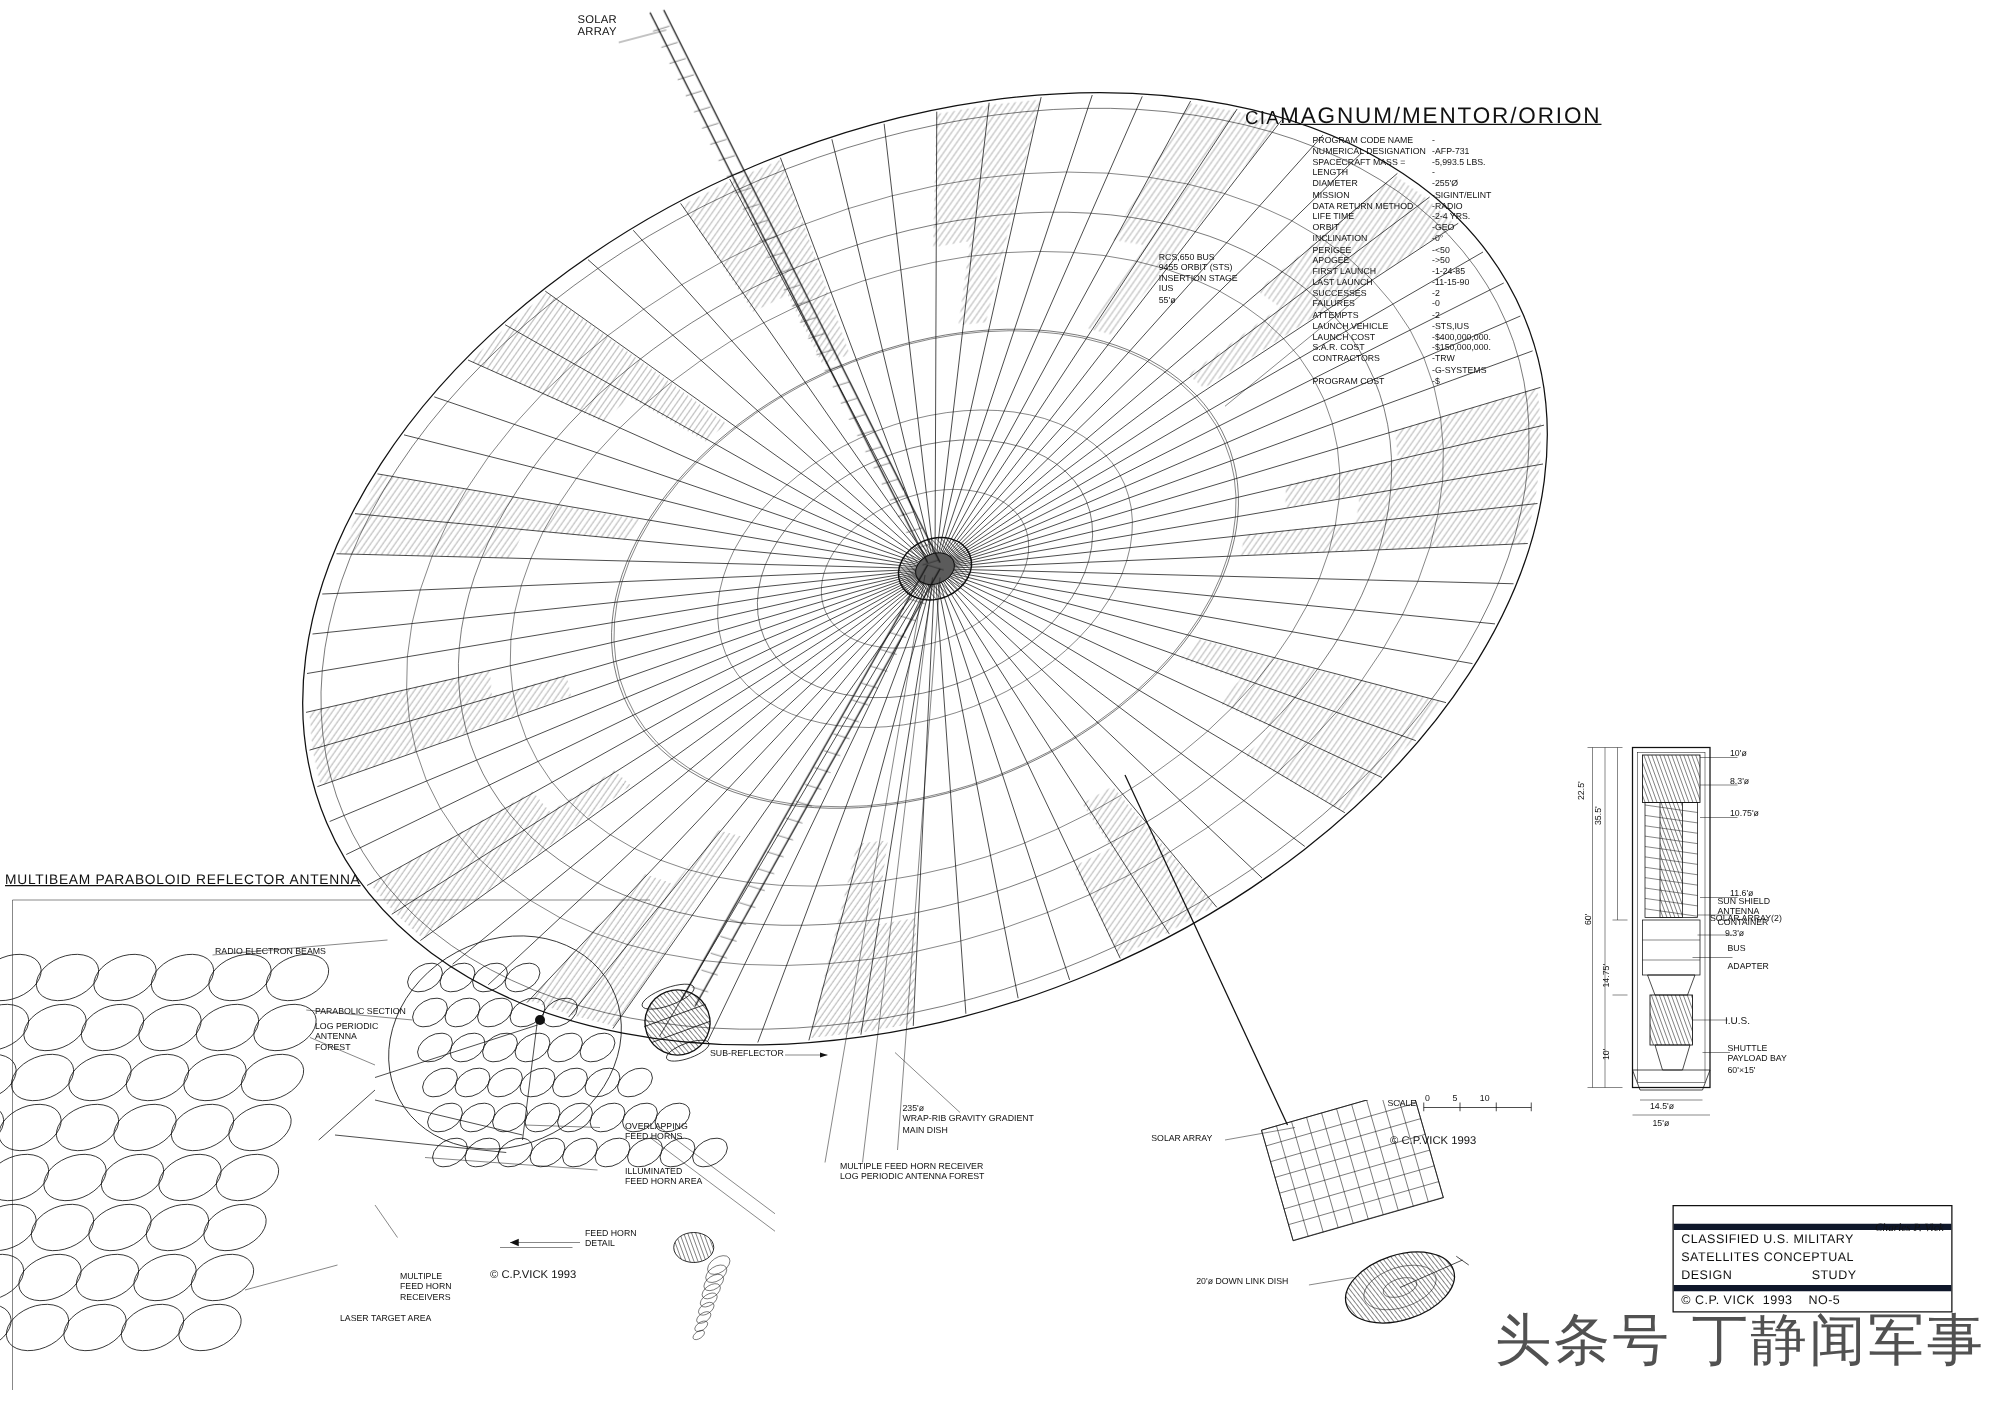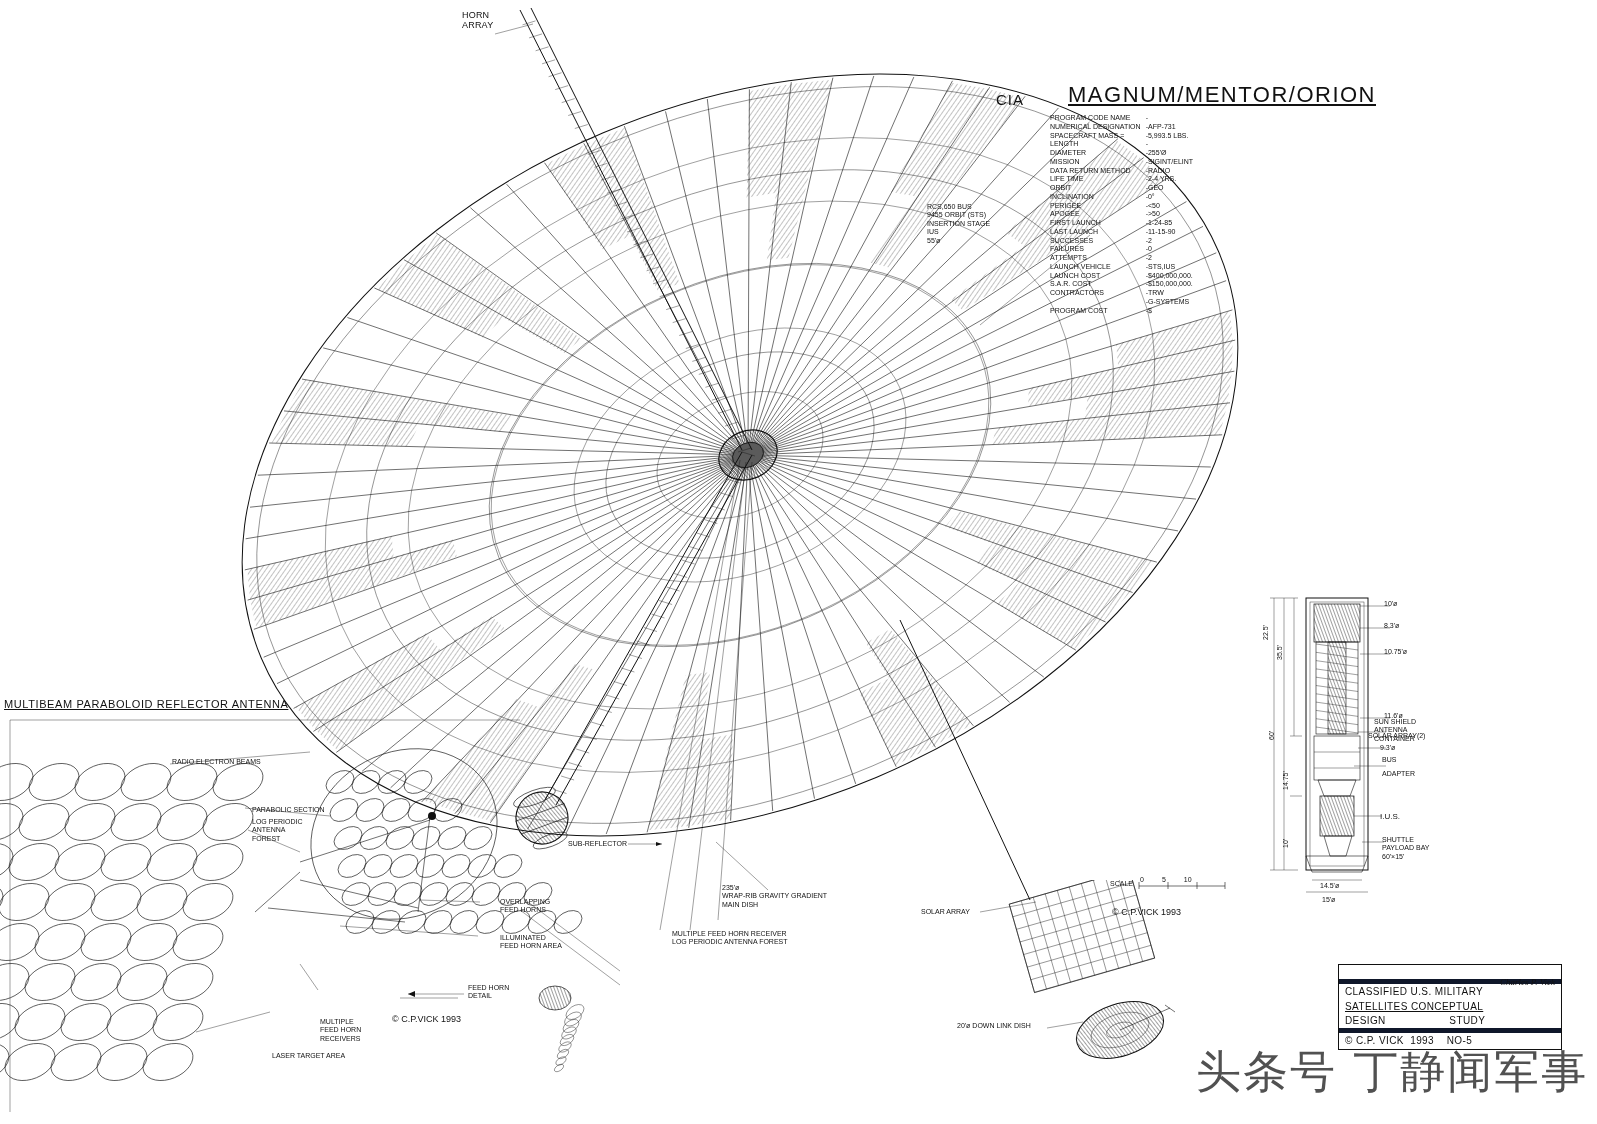--- a/index.html
+++ b/index.html
@@ -4,21 +4,21 @@
 <style>
   html,body{margin:0;padding:0;background:#ffffff;}
   body{font-family:"Liberation Sans",sans-serif;color:#111;}
   #page{position:relative;width:1597px;height:1124px;overflow:hidden;background:#fff;}
   .abs{position:absolute;}
   .txt{font-size:9px;line-height:1.15;letter-spacing:.2px;white-space:pre;color:#111;}
   .tiny{font-size:7px;line-height:1.2;white-space:pre;}
   .lbl{font-size:8px;letter-spacing:.3px;white-space:pre;}
   .ul{text-decoration:underline;}
   .title-cia{font-size:15px;letter-spacing:1px;}
-  .title-prog{font-size:22px;letter-spacing:1.5px;}
+  .title-prog{font-size:18px;letter-spacing:1.5px;}
   .spec-table{border-collapse:collapse;}
   .spec-table td{font-size:7px;padding:0 3px 0 0;line-height:1.25;white-space:pre;}
   .spec-table td.v{padding-left:2px;}
   svg{display:block;}
   .blk{fill:none;stroke:#111;stroke-width:1;}
   .thin{fill:none;stroke:#111;stroke-width:.6;}
   .vthin{fill:none;stroke:#111;stroke-width:.4;}
   .legendbox{border:1.4px solid #111;}
   .legendbox .row{border-top:5px solid #0f172a;}
   .wm{font-size:45px;color:#3a3a3a;letter-spacing:2px;font-family:"DejaVu Sans",sans-serif;opacity:.88;}
@@ -132,21 +132,21 @@
     <g transform="translate(120,150)">
       <ellipse cx="0" cy="0" rx="45" ry="26" transform="rotate(-18)" fill="url(#hatch2)" stroke="#111" stroke-width="1"></ellipse>
       <ellipse cx="0" cy="0" rx="30" ry="16" transform="rotate(-18)" class="vthin"></ellipse>
       <ellipse cx="0" cy="0" rx="14" ry="7" transform="rotate(-18)" class="vthin"></ellipse>
       <line x1="0" y1="0" x2="50" y2="-22" class="thin"></line>
       <line x1="45" y1="-25" x2="55" y2="-18" class="thin"></line>
     </g>
   </svg>
 
   <div class="abs" style="left:996px;top:82px;width:260px;">
-    <div style="display:flex;align-items:flex-end;gap:44px;">
+    <div style="display:flex;align-items:flex-end;">
       <div class="title-cia">CIA</div>
       <div class="title-prog ul">MAGNUM/MENTOR/ORION</div>
     </div>
     <table class="spec-table" style="margin-top:6px;margin-left:54px;">
       <tbody id="spec-rows">
           <tr>
             <td>PROGRAM CODE NAME</td>
             <td class="v">-</td>
           </tr>
           <tr>
@@ -238,21 +238,21 @@
             <td class="v">-$</td>
           </tr>
         </tbody>
     </table>
   </div>
 
   <svg class="abs" style="left:960px;top:230px;" width="140" height="120">
     <line x1="130" y1="5" x2="20" y2="95" class="vthin"></line>
   </svg>
 
-  <div class="abs txt" style="left:462px;top:10px;">HORN
+  <div class="abs txt" style="left:462px;top:10px;">SOLAR
 ARRAY</div>
   <svg class="abs" style="left:495px;top:22px;" width="40" height="16">
       <line x1="0" y1="12" x2="38" y2="2" class="vthin"></line>
     </svg>
 
   <div class="abs tiny" style="left:927px;top:203px;">RCS,650 BUS
 9455 ORBIT (STS)
 INSERTION STAGE
 IUS
 55'ø</div>
@@ -544,20 +544,20 @@
   <div class="abs tiny" style="left:1282px;top:790px;transform:rotate(-90deg);transform-origin:left top;">14.75'</div>
   <div class="abs tiny" style="left:1282px;top:848px;transform:rotate(-90deg);transform-origin:left top;">10'</div>
   <div class="abs tiny" style="left:1320px;top:882px;">14.5'ø</div>
   <div class="abs tiny" style="left:1322px;top:896px;">15'ø</div>
 
   <div class="abs legendbox" style="left:1338px;top:964px;width:222px;">
     <div style="position:relative;height:14px;">
       <div class="abs tiny" style="right:6px;top:12px;font-style:italic;font-family:'Liberation Serif',serif;font-size:9px;">Charles P. Vick</div>
     </div>
     <div class="row tiny" style="padding:2px 6px;font-size:10px;letter-spacing:.4px;">CLASSIFIED U.S. MILITARY</div>
-    <div class="tiny" style="padding:1px 6px;font-size:10px;letter-spacing:.4px;text-decoration:underline;">SATELLITES CONCEPTUAL</div>
+    <div class="tiny" style="padding:1px 6px;font-size:10px;letter-spacing:.4px;">SATELLITES CONCEPTUAL</div>
     <div class="tiny" style="padding:1px 6px;font-size:10px;letter-spacing:.4px;">DESIGN                    STUDY</div>
     <div class="row tiny" style="padding:2px 6px;font-size:10px;letter-spacing:.4px;">© C.P. VICK  1993    NO-5</div>
   </div>
 
   <div class="abs wm" style="left:1196px;top:1042px;">头条号 丁静闻军事</div>
 
 </div>
 
 </body></html>

